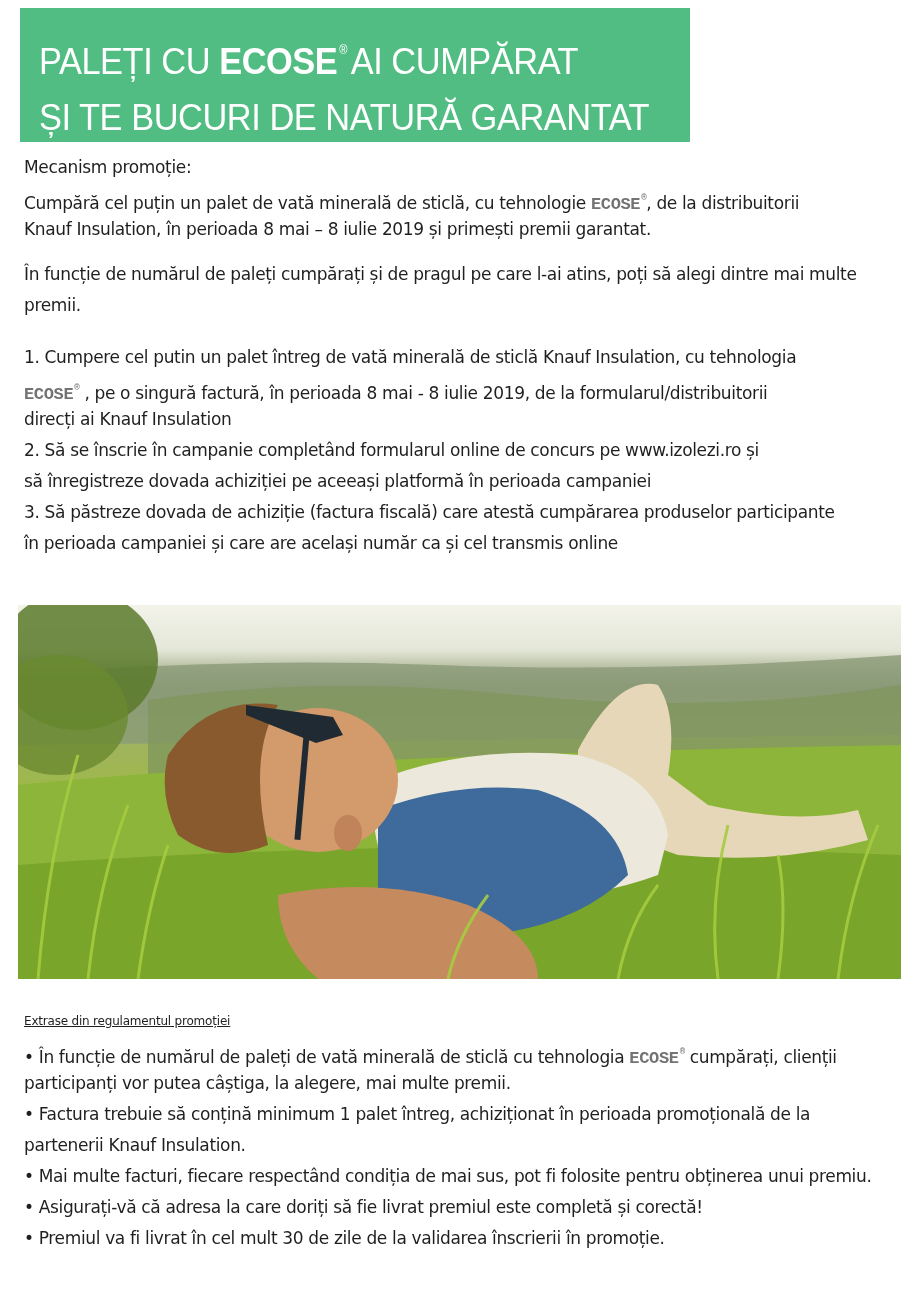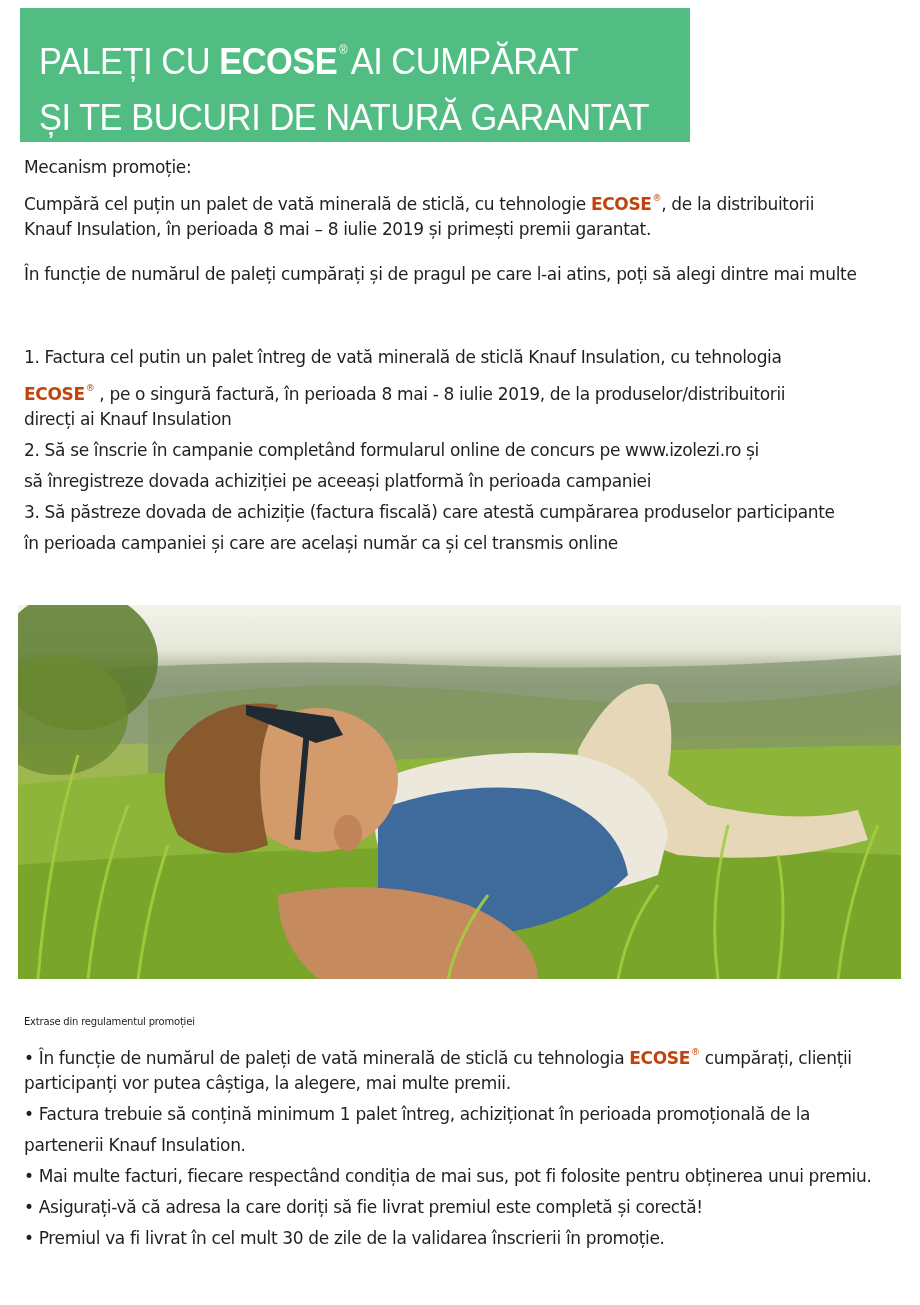--- a/index.html
+++ b/index.html
@@ -20,35 +20,35 @@
   .banner-line b { font-weight: bold; }
   .banner-line sup { font-size: 12px; vertical-align: 20px; margin: 0 4px 0 2px; }
 
   .content {
     position: absolute; left: 24px; width: 882px;
     font-family: "DejaVu Sans", sans-serif;
     font-size: 17px; color: #1f1f1f;
   }
   .line { white-space: nowrap; height: 31px; line-height: 31px; letter-spacing: -0.35px; }
   .line b { font-weight: normal; }
-  .eco { color: #c2410c; font-weight: bold; }
+  .eco { color: #737373; font-weight: bold; font-family: Liberation Mono, monospace; }
   .eco sup { font-size: 9px; vertical-align: 9px; margin-left: 1px; font-weight: normal; }
 
   #sec1 { top: 152px; }
   #sec2 { top: 259px; }
   #sec3 { top: 342px; }
 
   .photo {
     position: absolute; left: 18px; top: 605px; width: 883px; height: 374px;
     overflow: hidden;
     background: linear-gradient(180deg, #f3f3ea 0%, #e4e7d8 12%, #b6bda0 17%, #8f9c74 22%, #a1b168 32%, #9dbb3f 55%, #7ea52a 80%, #5f8a1b 100%);
   }
 
   #sec4 { top: 1006px; }
-  .small { font-size: 10px; height: 22px; line-height: 22px; letter-spacing: -0.2px; }
+  .small { font-size: 12px; height: 22px; line-height: 22px; letter-spacing: -0.2px; text-decoration: underline; }
   #sec4 .line { height: 31px; line-height: 31px; }
 </style>
 </head>
 <body>
 
 <div class="banner">
   <div class="banner-line">
     <span>PALEȚI CU </span><b>ECOSE</b><sup>®</sup><span>AI CUMPĂRAT</span>
   </div>
   <div class="banner-line">ȘI TE BUCURI DE NATURĂ GARANTAT</div>
@@ -59,28 +59,29 @@
   <div class="line">
     <b>Cumpără</b><span> cel puțin un palet de vată minerală de sticlă, cu tehnologie </span><span class="eco"><span>ECOSE</span><sup>®</sup></span><span>, de la distribuitorii</span>
   </div>
   <div class="line">
     <span>Knauf Insulation, în perioada </span><b>8 mai – 8 iulie 2019</b><span> și primești premii garantat.</span>
   </div>
 </div>
 
 <div class="content" id="sec2">
   <div class="line">În funcție de numărul de paleți cumpărați și de pragul pe care l-ai atins, poți să alegi dintre mai multe</div>
+  <div class="line">premii.</div>
 </div>
 
 <div class="content" id="sec3">
   <div class="line">
-    <span>1. </span><b>Factura</b><span> cel putin un palet întreg de vată minerală de sticlă </span><b>Knauf Insulation</b><span>, cu tehnologia</span>
+    <span>1. </span><b>Cumpere</b><span> cel putin un palet întreg de vată minerală de sticlă </span><b>Knauf Insulation</b><span>, cu tehnologia</span>
   </div>
   <div class="line">
-    <span class="eco"><span>ECOSE</span><sup>®</sup></span><span> , pe o  singură factură, în perioada </span><b>8 mai - 8 iulie 2019</b><span>, de la produselor/distribuitorii</span>
+    <span class="eco"><span>ECOSE</span><sup>®</sup></span><span> , pe o  singură factură, în perioada </span><b>8 mai - 8 iulie 2019</b><span>, de la formularul/distribuitorii</span>
   </div>
   <div class="line">direcți ai Knauf Insulation</div>
   <div class="line">
     <span>2. </span><b>Să se înscrie</b><span> în campanie completând formularul online de concurs pe </span><b>www.izolezi.ro</b><span> și</span>
   </div>
   <div class="line">
     <b>să înregistreze</b><span> dovada achiziției pe aceeași platformă în perioada campaniei</span>
   </div>
   <div class="line">
     <span>3. </span><b>Să păstreze</b><span> dovada de achiziție (factura fiscală) care atestă cumpărarea produselor participante</span>

